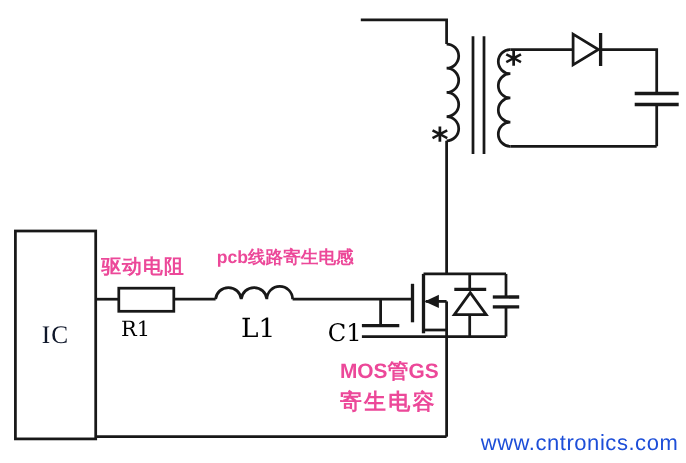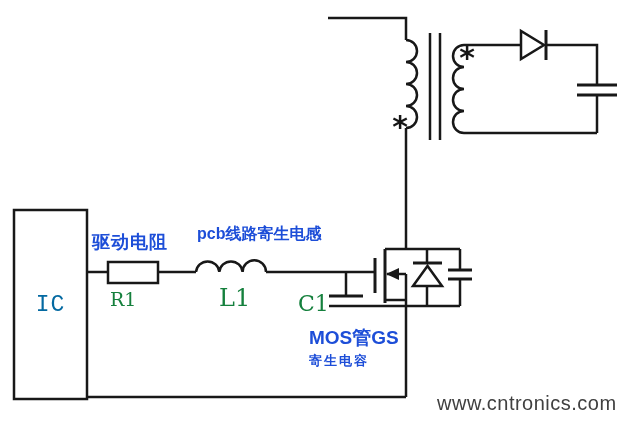--- a/index.html
+++ b/index.html
@@ -7,41 +7,41 @@
     position: relative;
     width: 624px;
     height: 421px;
     background: #ffffff;
     font-family: "Liberation Sans", sans-serif;
     overflow: hidden;
   }
   #schematic-svg { position: absolute; left: 0; top: 0; }
   .lbl { position: absolute; white-space: nowrap; }
   .red-cjk {
-    color: #1d4ed8;
+    color: #ec4899;
     font-weight: bold;
     font-family: "Liberation Sans", sans-serif;
   }
   .red-des {
-    color: #15803d;
+    color: #000000;
     font-family: "DejaVu Serif", serif;
     font-weight: 500;
     text-align: center;
   }
   #ic-box-label {
     position: absolute;
     left: 14px; top: 210px; width: 73px; height: 189px;
     display: flex; align-items: center; justify-content: center;
-    font-family: Liberation Mono, monospace;
-    font-size: 23px; color: #0369a1; letter-spacing: 1px;
+    font-family: Liberation Serif, serif;
+    font-size: 23px; color: #0f172a; letter-spacing: 1px;
   }
   #watermark-label {
     position: absolute;
     left: 437px; top: 392px;
-    color: #404040;
+    color: #1d4ed8;
     font-size: 20px;
     font-family: "Liberation Sans", sans-serif;
     letter-spacing: 0.5px;
   }
   svg text.polarity-dot {
     font-family: "DejaVu Sans", sans-serif;
     font-size: 30px;
     font-weight: bold;
     fill: #161616;
   }
@@ -137,17 +137,17 @@
   <div class="lbl red-cjk" style="left:197px; top:224px; font-size:16px;">pcb线路寄生电感</div>
 
   <div class="lbl red-des" style="left:110px; top:288px; font-size:19px;">R1</div>
 
   <div class="lbl red-des" style="left:219px; top:284px; font-size:24px;">L1</div>
 
   <div class="lbl red-des" style="left:298px; top:291px; font-size:22px;">C1</div>
 
   <div class="lbl red-cjk" style="left:309px; top:325px; font-size:19px;text-align:center;">MOS管GS</div>
 
-  <div class="lbl red-cjk" style="left:309px; top:352px; font-size:13px; letter-spacing:2px;">寄生电容</div>
+  <div class="lbl red-cjk" style="left:309px; top:352px; font-size:20px; letter-spacing:2px;">寄生电容</div>
 
   <div id="watermark-label">www.cntronics.com</div>
 
 </div>
 
 </body></html>

